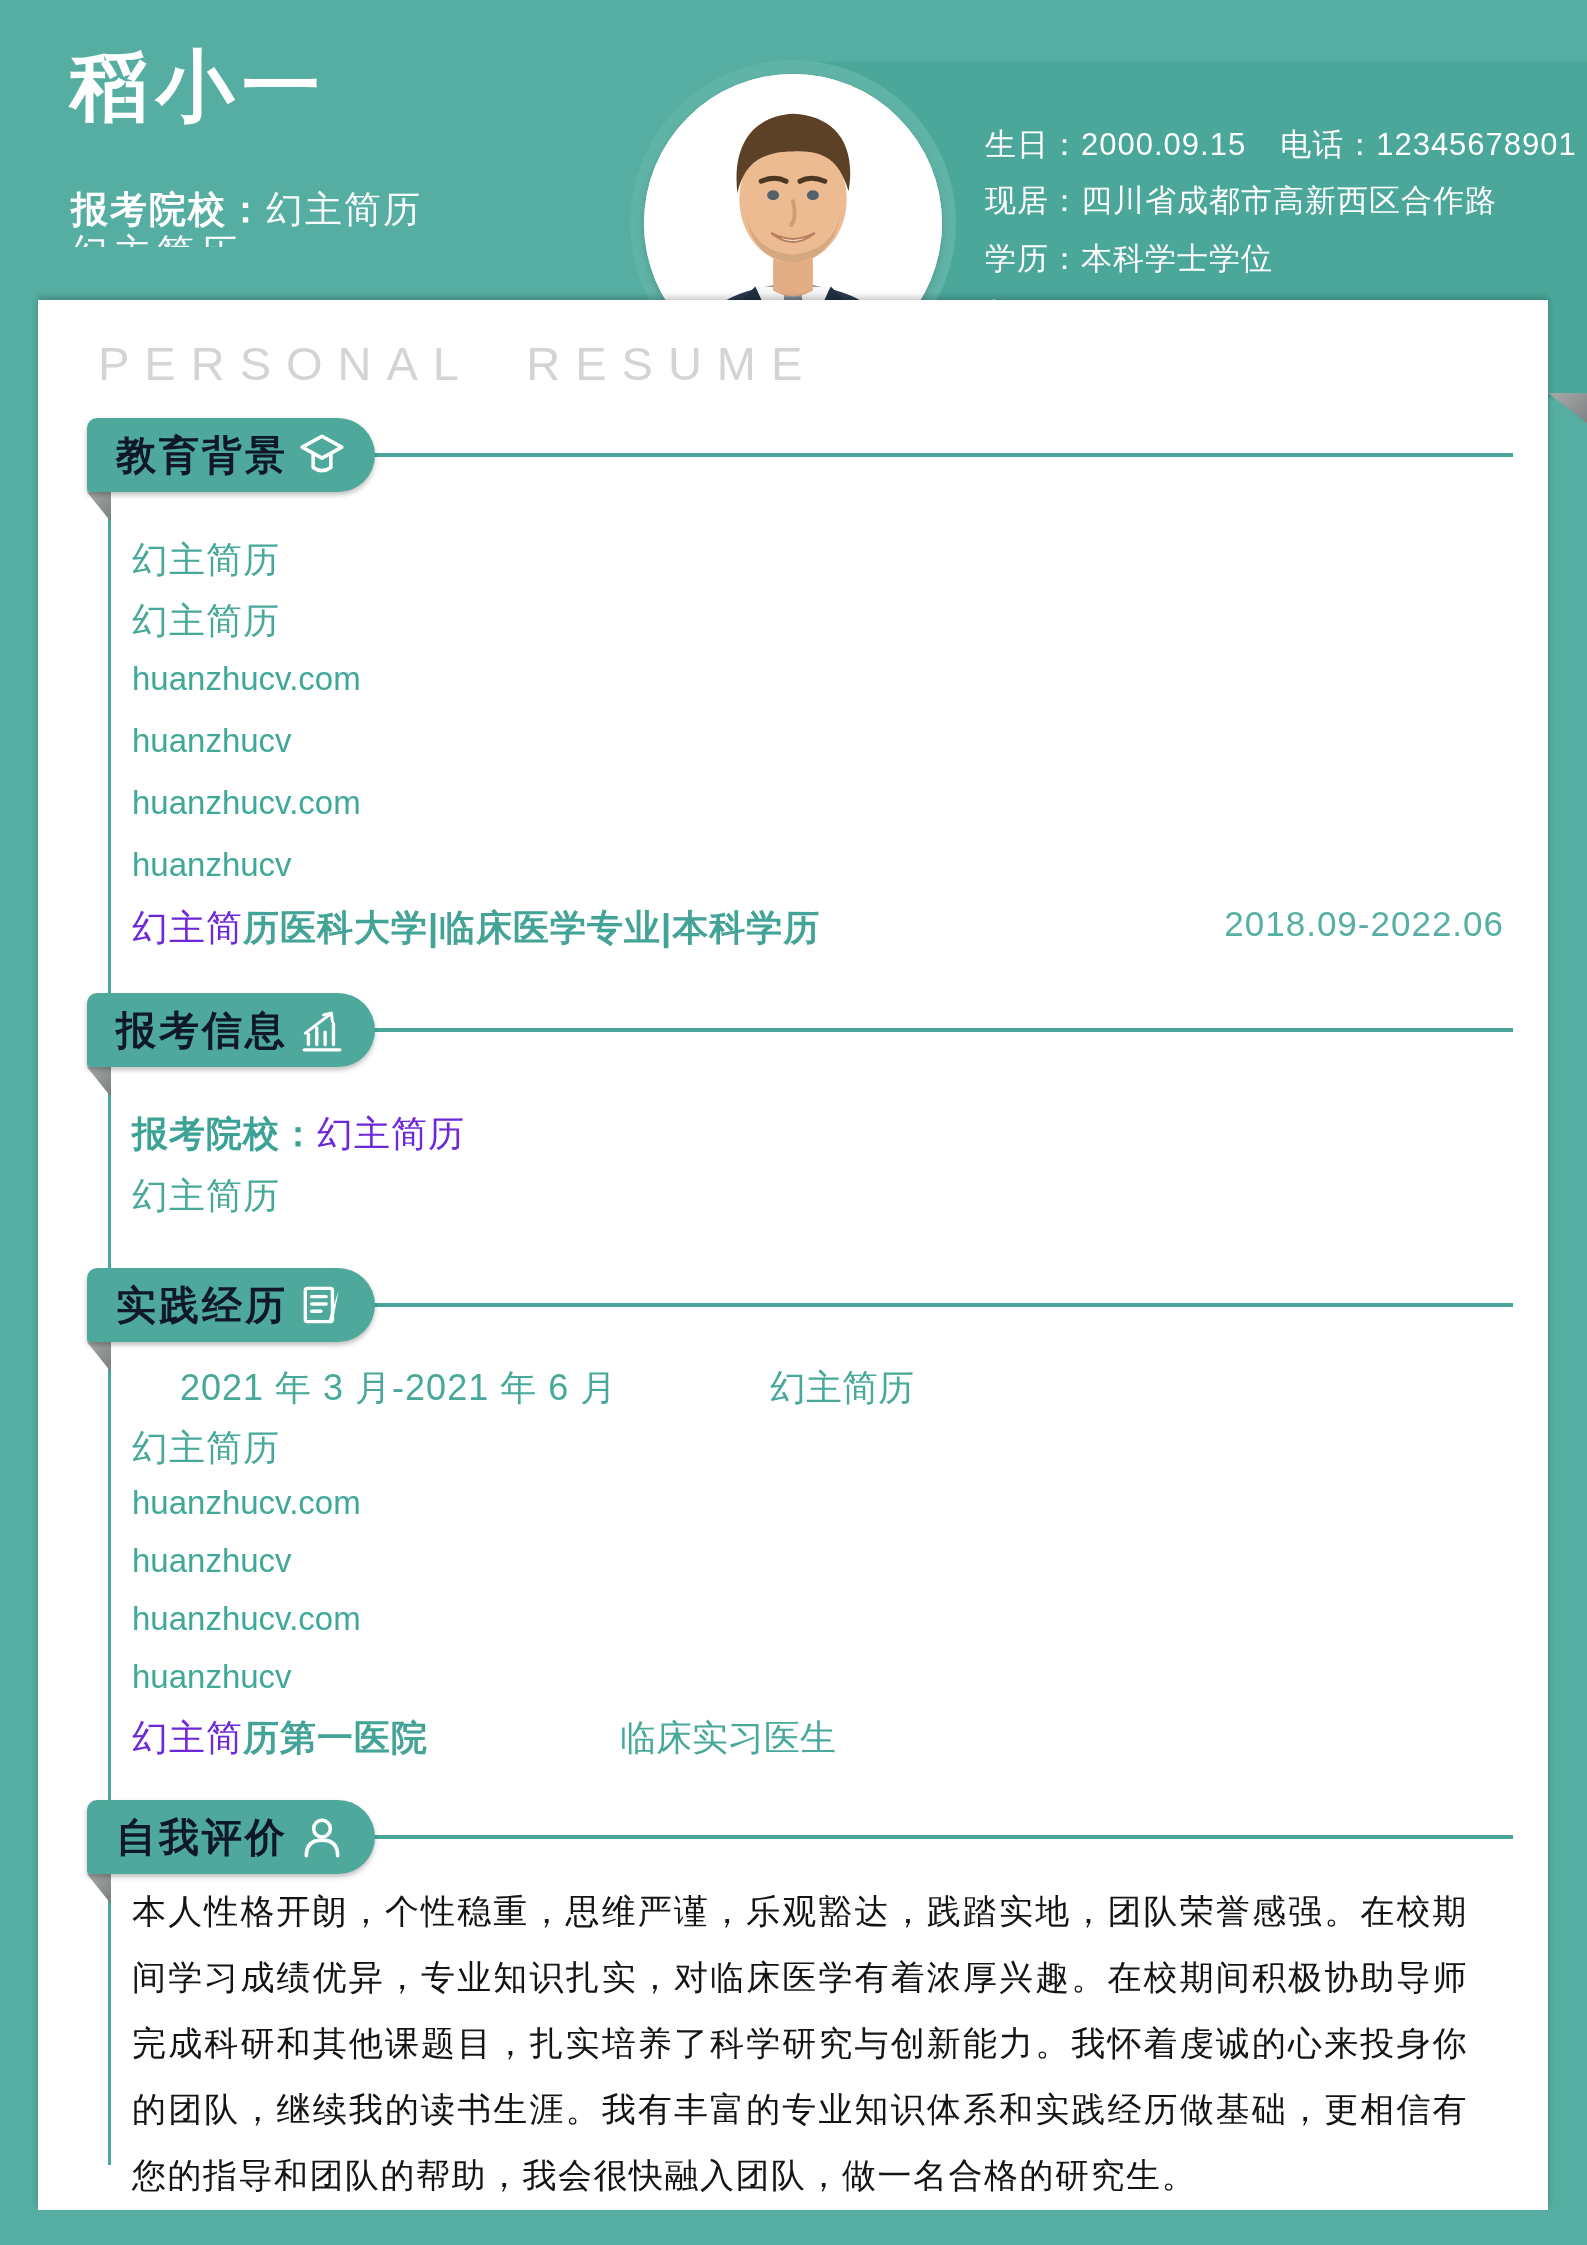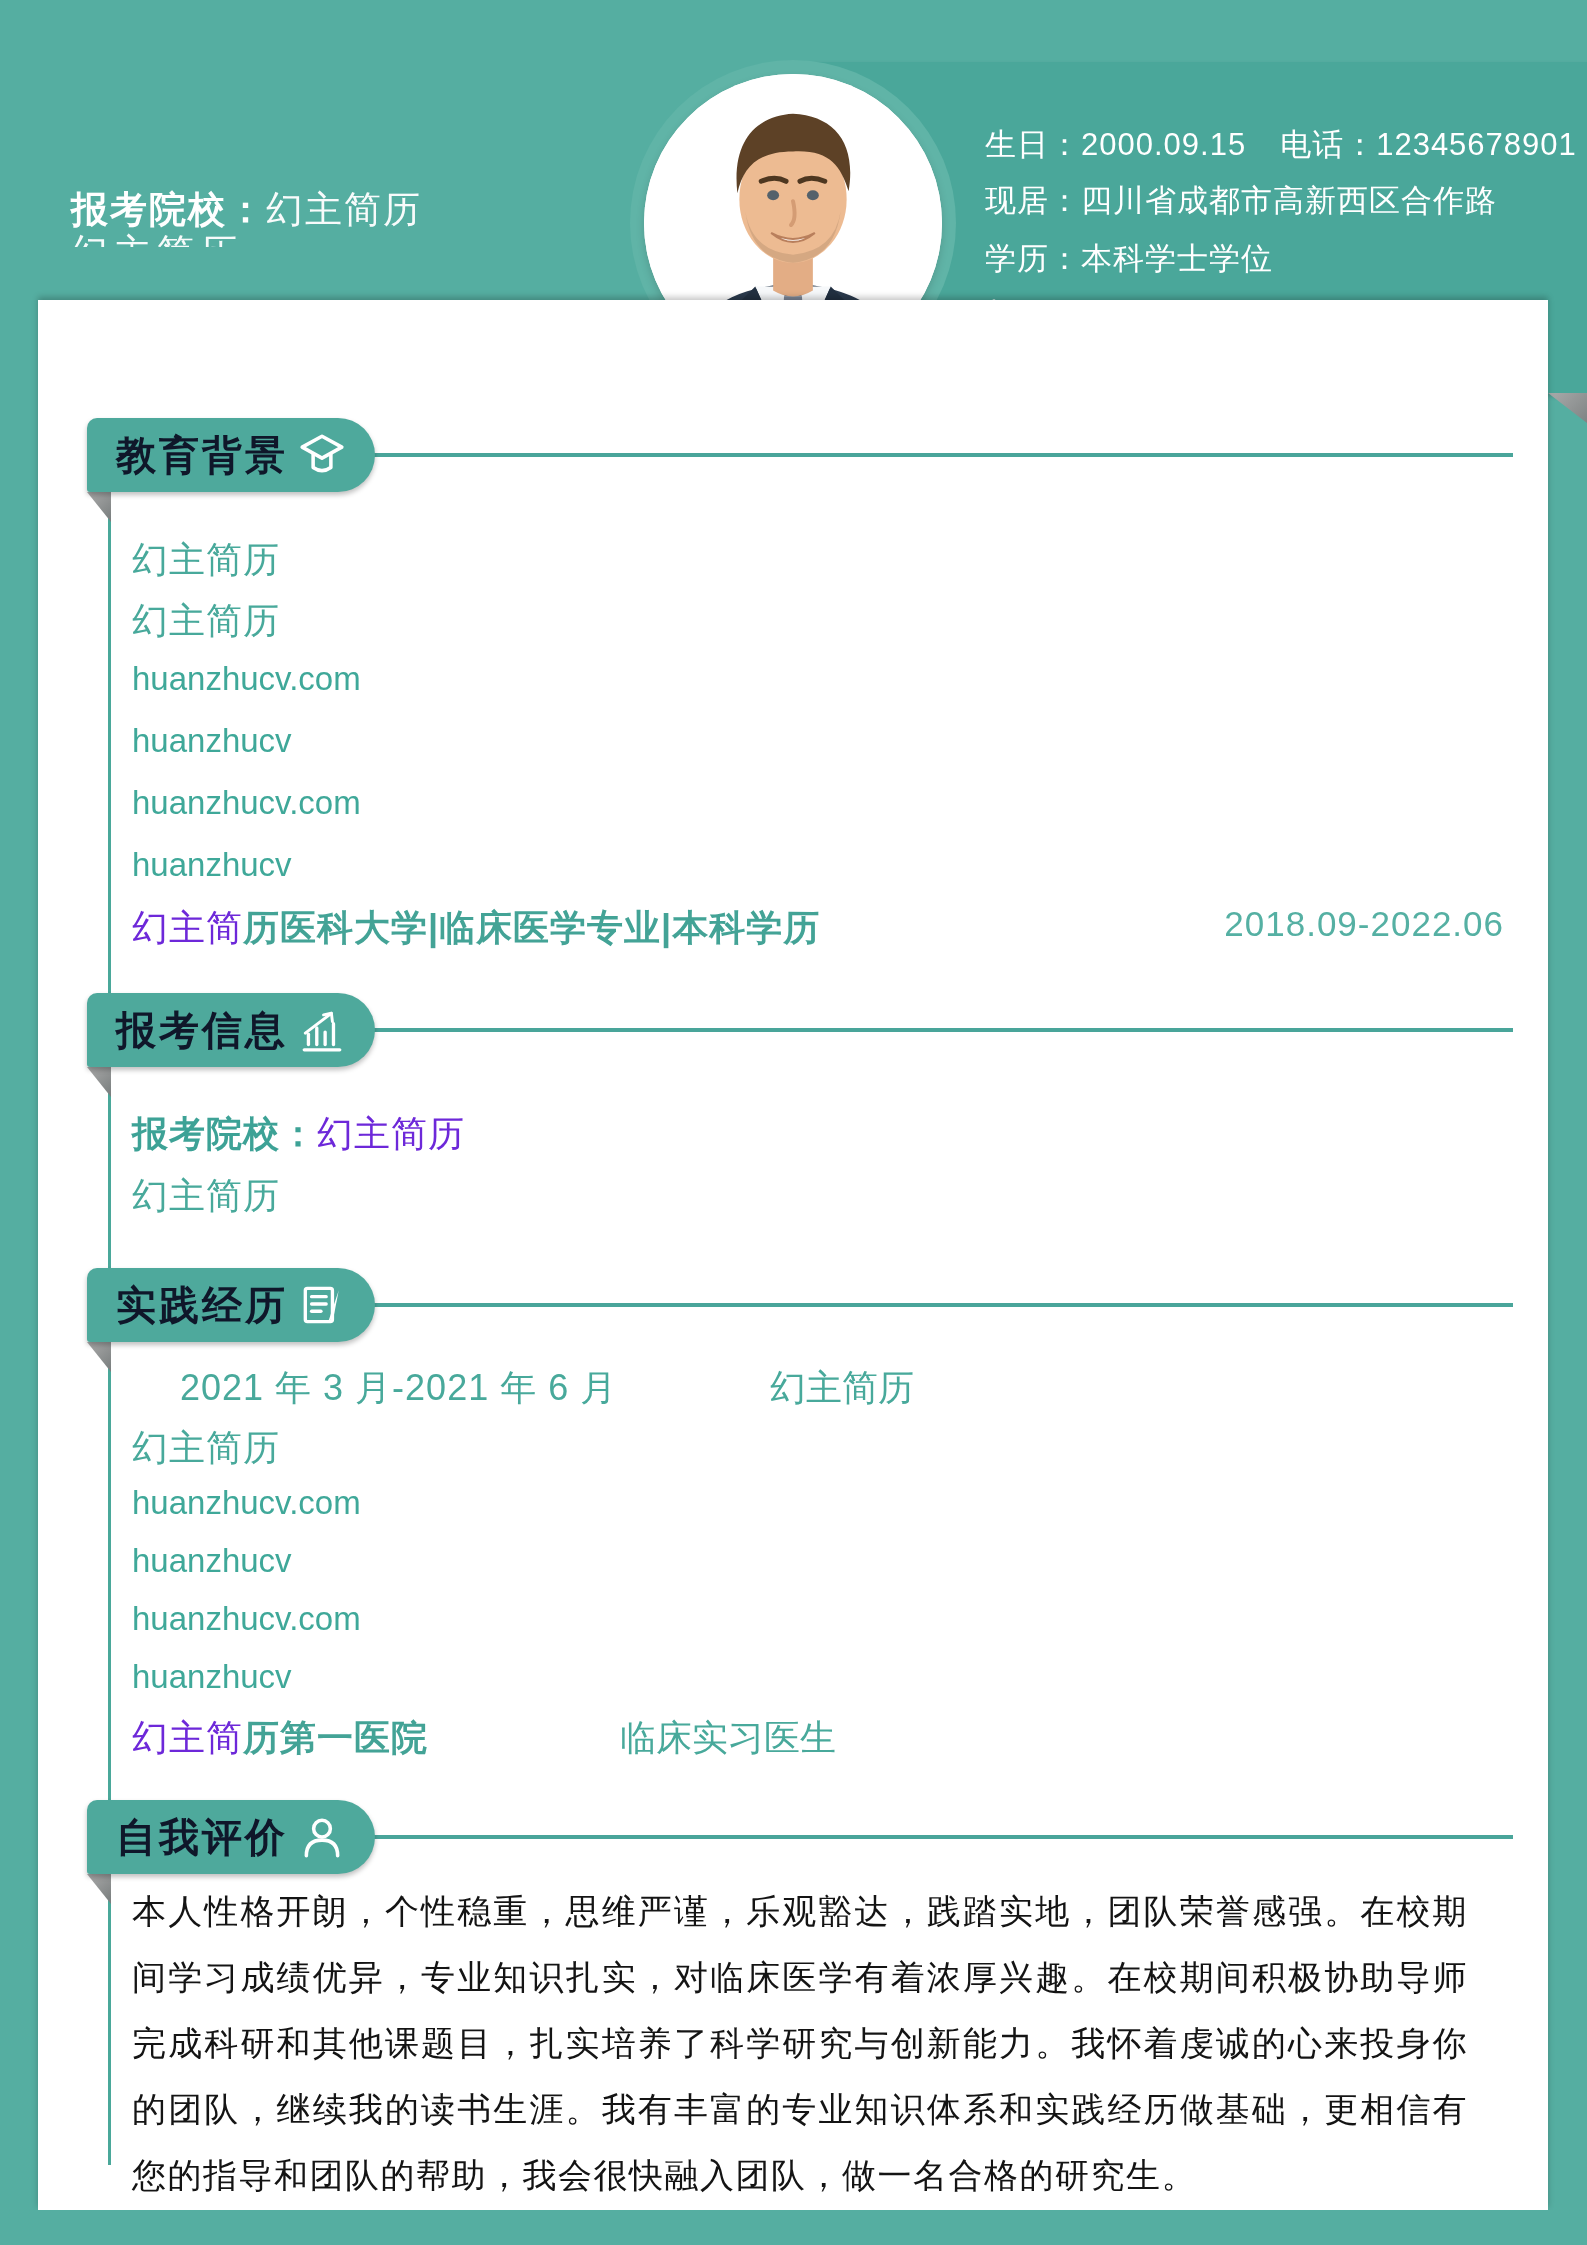--- a/index.html
+++ b/index.html
@@ -88,20 +88,21 @@
   .bottom-strip{position:absolute;left:0;top:2210px;width:1587px;height:35px;background:#55aea1;}
 </style>
 </head>
 <body>
 
 <div class="page">
 
   <div class="info-panel"></div>
   <div class="right-fold"></div>
 
+  <div class="name">稻小一</div>
 
   <div class="apply-line">
     <span class="lbl">报考院校：</span><span class="val">幻主简历</span>
   </div>
   <div class="clipped-line">幻主简历</div>
 
   <div class="photo-ring"></div>
   <div class="photo">
     <svg width="298" height="298" viewBox="0 0 300 300">
       <rect x="0" y="0" width="300" height="300" fill="#ffffff"></rect>
@@ -146,20 +147,21 @@
     <div class="row r3">
       <span>学历：</span><span>本科学士学位</span>
     </div>
     <div class="row r4">
       <span>邮箱：</span><span>123456789@qq.com</span>
     </div>
   </div>
 
   <div class="card">
 
+    <div class="watermark">PERSONAL  RESUME</div>
     <div class="vline"></div>
 
     <div class="rule" style="top:153px;"></div>
     <div class="ribbon" style="top:118px;">
       <span class="ttl">教育背景</span>
       <span>
         <svg width="48" height="48" viewBox="0 0 46 46" fill="none" stroke="#ffffff" stroke-width="3.4" stroke-linejoin="round">
           <path d="M23,5 L42,15.5 L23,26 L4,15.5 Z"></path>
           <path d="M14.5,21 L14.5,35 Q23,41 31.5,35 L31.5,21"></path>
         </svg>

